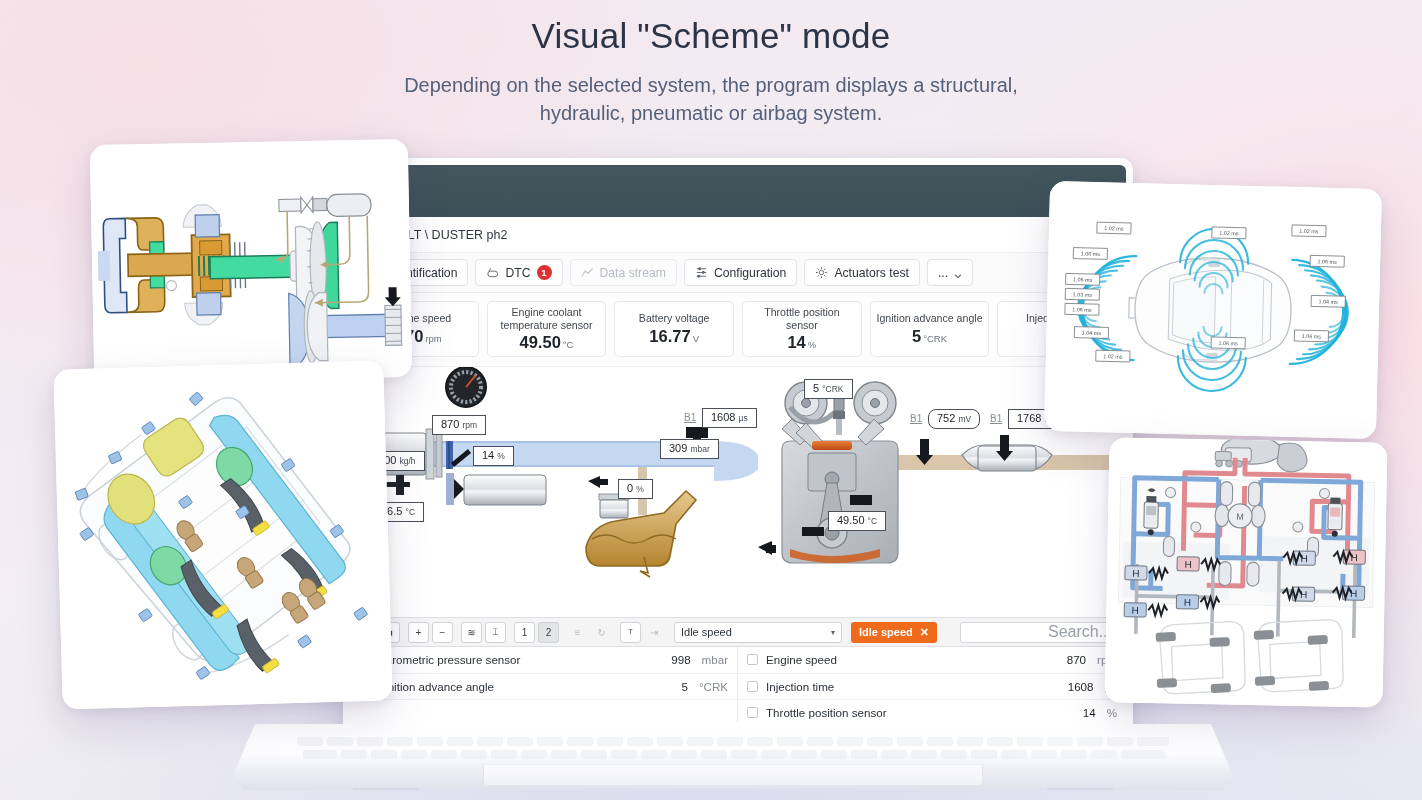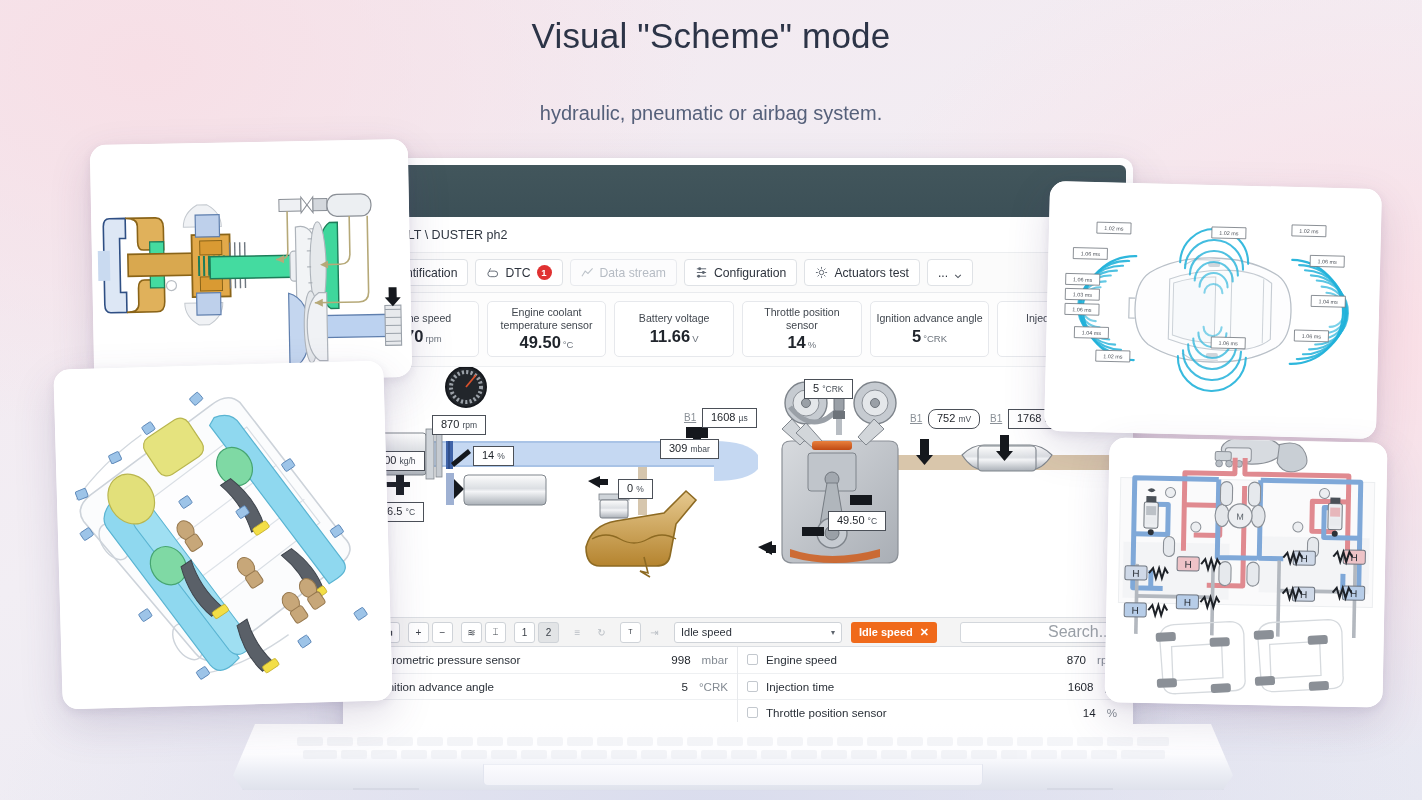--- a/index.html
+++ b/index.html
@@ -153,21 +153,21 @@
   #card-abs{ left:1107px; top:440px; width:278px; height:265px; transform: rotate(1.1deg); z-index:21;}
   .card svg{ display:block; width:100%; height:100%; }
   .mstag{ font-size:5.4px; fill:#4a4f57; font-family:"Liberation Sans",sans-serif;}
 </style>
 </head>
 <body>
 
 <div class="headline-wrap">
   <div class="headline">Visual "Scheme" mode</div>
   <div class="subhead">
-    <br>
+    <span>Depending on the selected system, the program displays a structural,</span><br>
     <span>hydraulic, pneumatic or airbag system.</span>
   </div>
 </div>
 
 <div class="laptop">
 
   <div class="screen-bezel">
     <div class="screen">
 
       <div class="titlebar"></div>
@@ -284,21 +284,21 @@
         <div class="kpi">
           <div class="kpi-label">Engine speed</div>
           <div class="kpi-value"><span>870</span><span class="kpi-unit">rpm</span></div>
         </div>
         <div class="kpi">
           <div class="kpi-label">Engine coolant temperature sensor</div>
           <div class="kpi-value"><span>49.50</span><span class="kpi-unit">°C</span></div>
         </div>
         <div class="kpi">
           <div class="kpi-label">Battery voltage</div>
-          <div class="kpi-value"><span>11.66</span><span class="kpi-unit">V</span></div>
+          <div class="kpi-value"><span>16.77</span><span class="kpi-unit">V</span></div>
         </div>
         <div class="kpi">
           <div class="kpi-label">Throttle position sensor</div>
           <div class="kpi-value"><span>14</span><span class="kpi-unit">%</span></div>
         </div>
         <div class="kpi">
           <div class="kpi-label">Ignition advance angle</div>
           <div class="kpi-value"><span>5</span><span class="kpi-unit">°CRK</span></div>
         </div>
         <div class="kpi">

